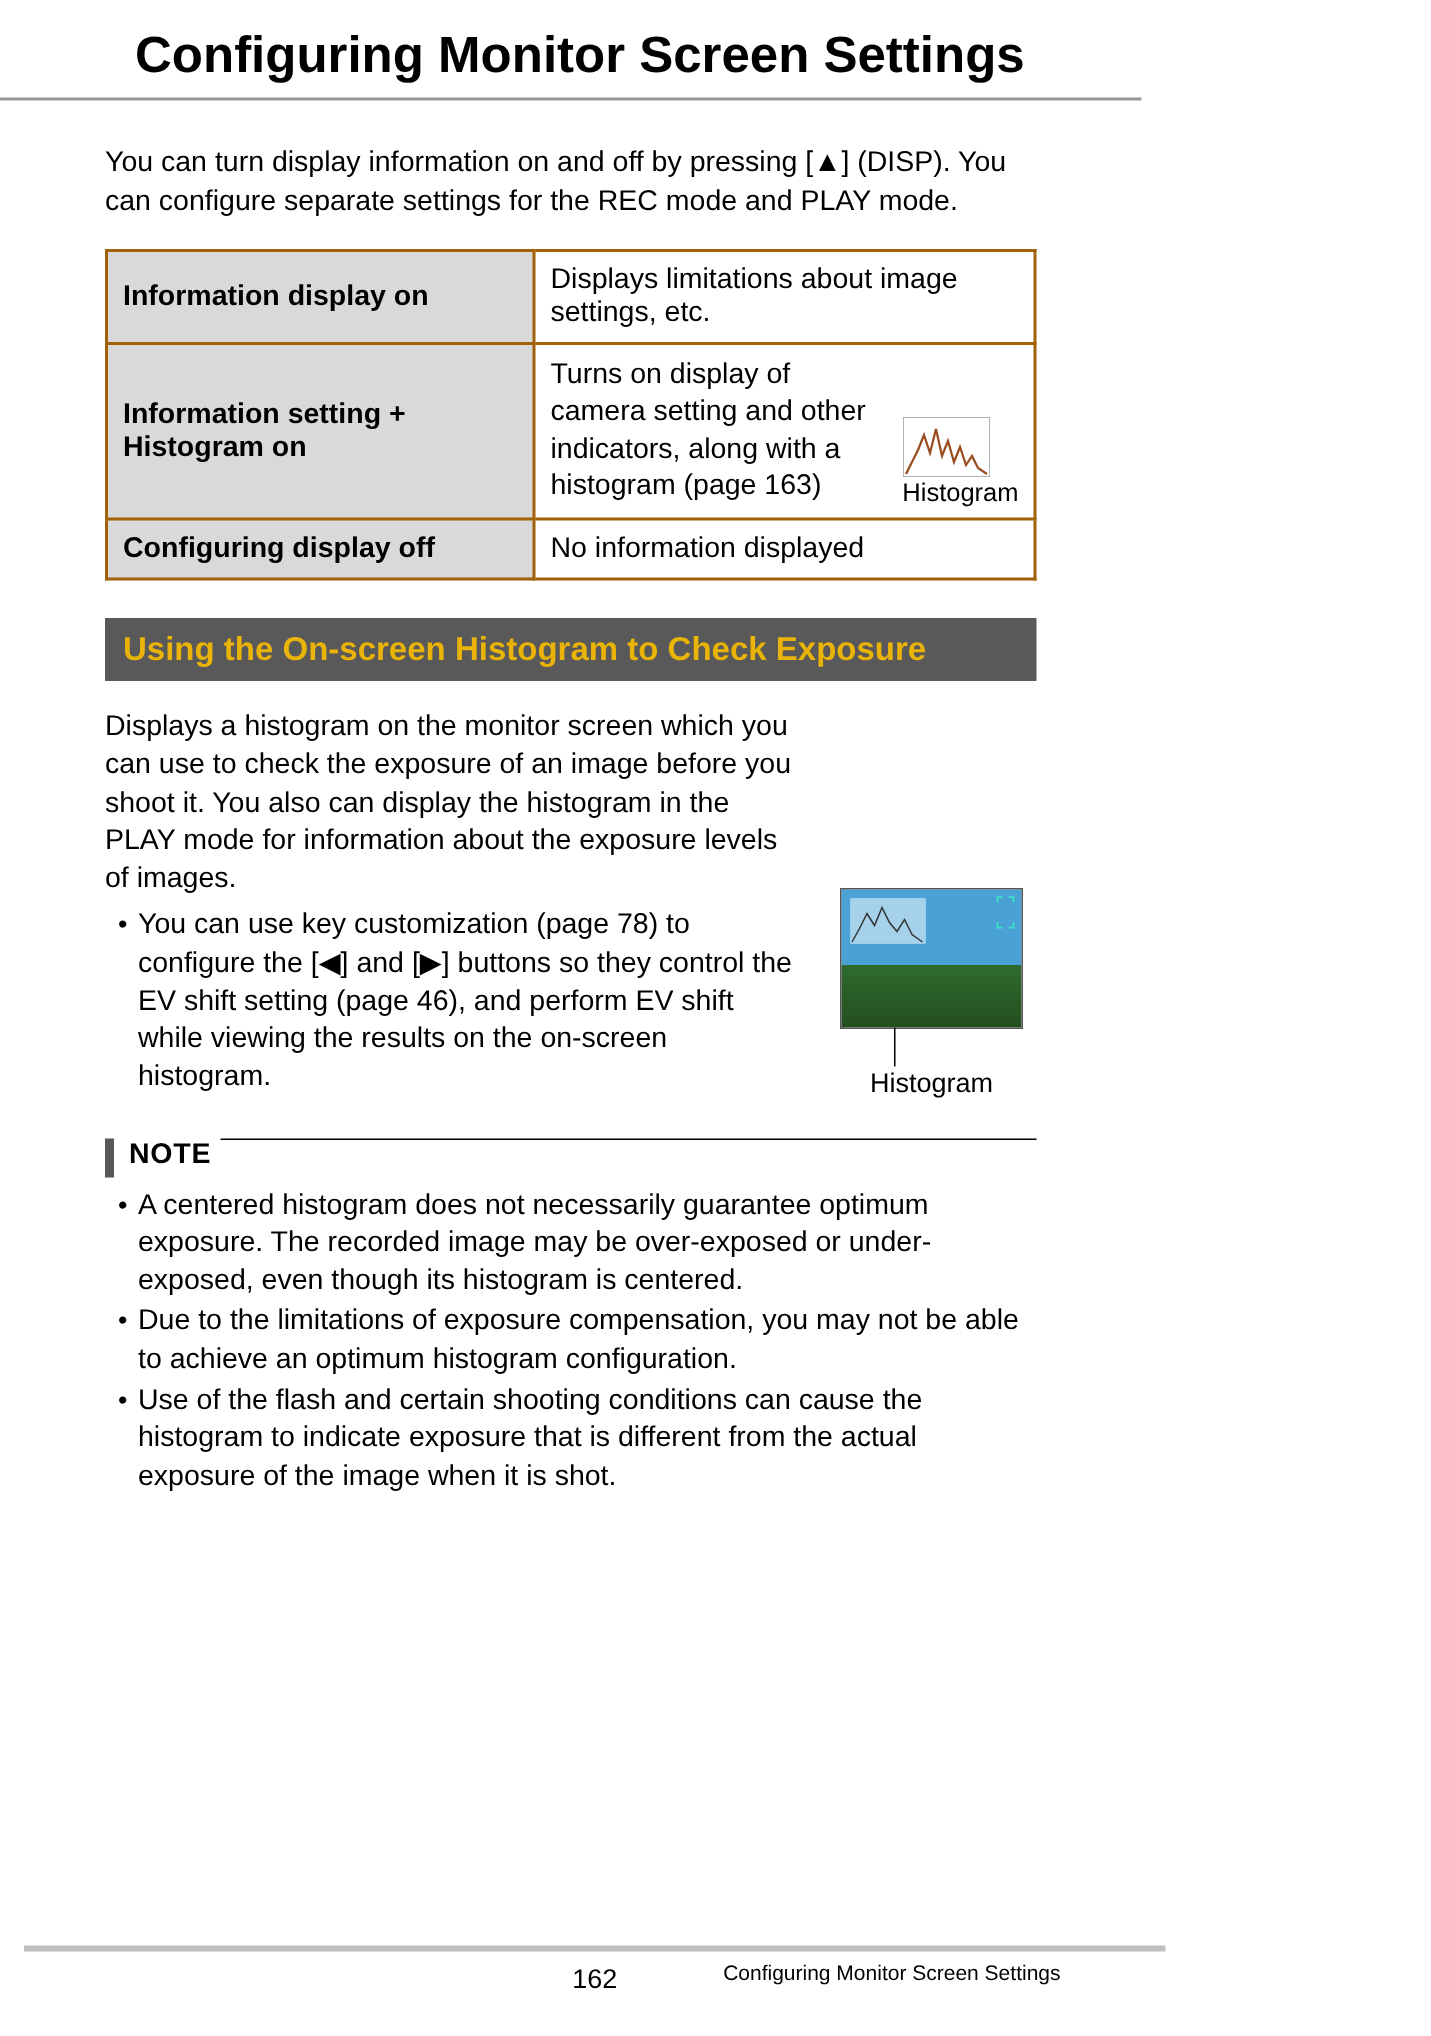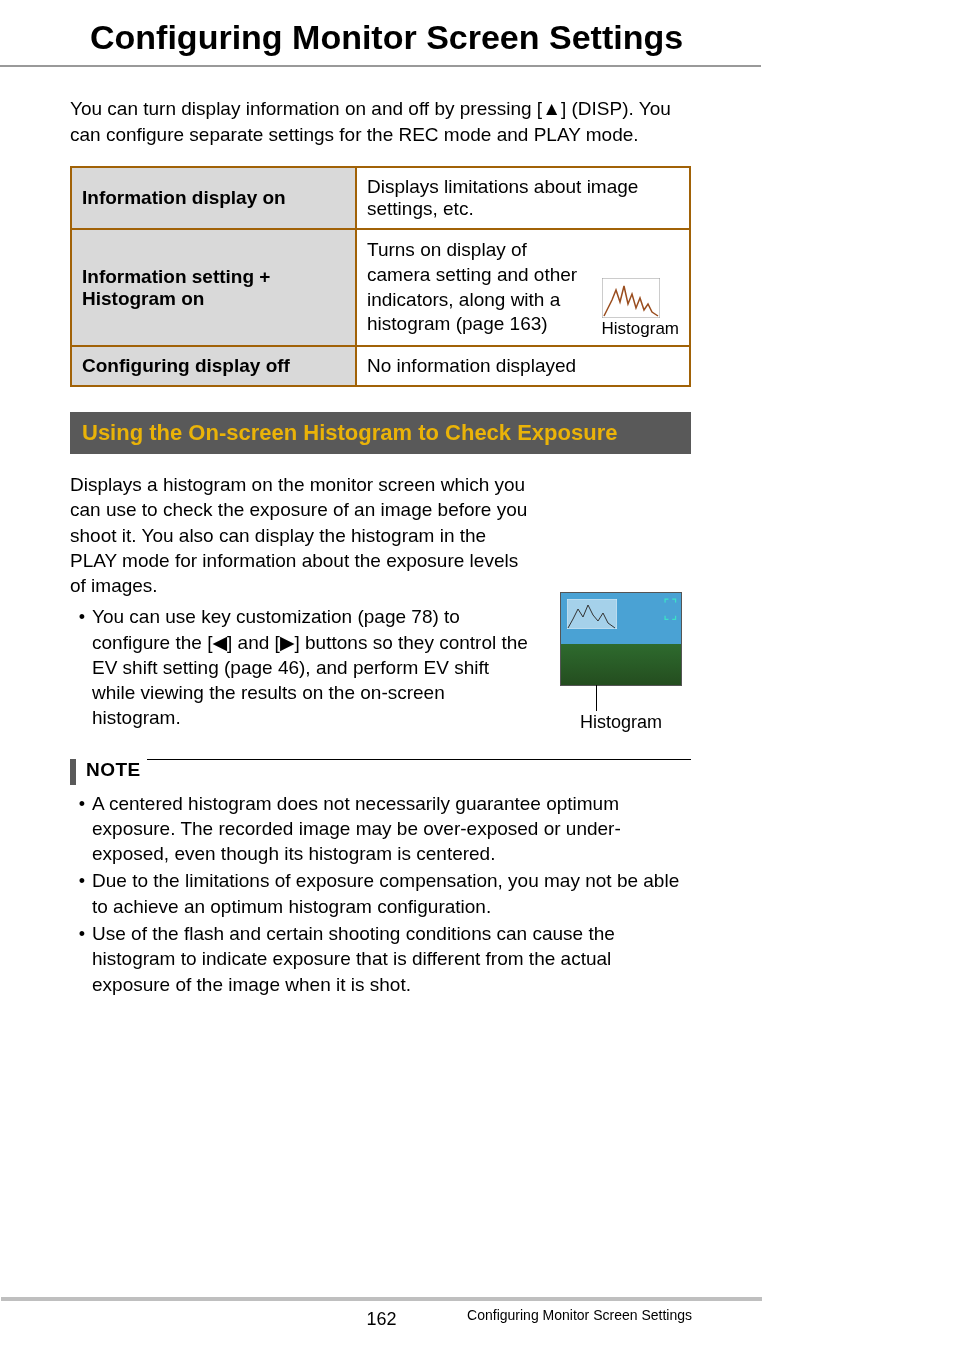--- a/index.html
+++ b/index.html
@@ -177,21 +177,21 @@
   }
   .note-list li {
     margin-bottom: 2px;
     list-style-type: disc;
     padding-left: 2px;
   }
   .note-list li::marker { content: "• "; font-size: 18px; }
   .footer {
     position: absolute;
     bottom: 34px;
-    left: 1px;
+    left: 16px;
     width: 100%;
     padding: 0 70px;
     box-sizing: border-box;
     border-top: 4px solid #bfbfbf;
   }
   .footer-inner {
     display: flex;
     justify-content: space-between;
     align-items: flex-start;
     font-size: 14px;

